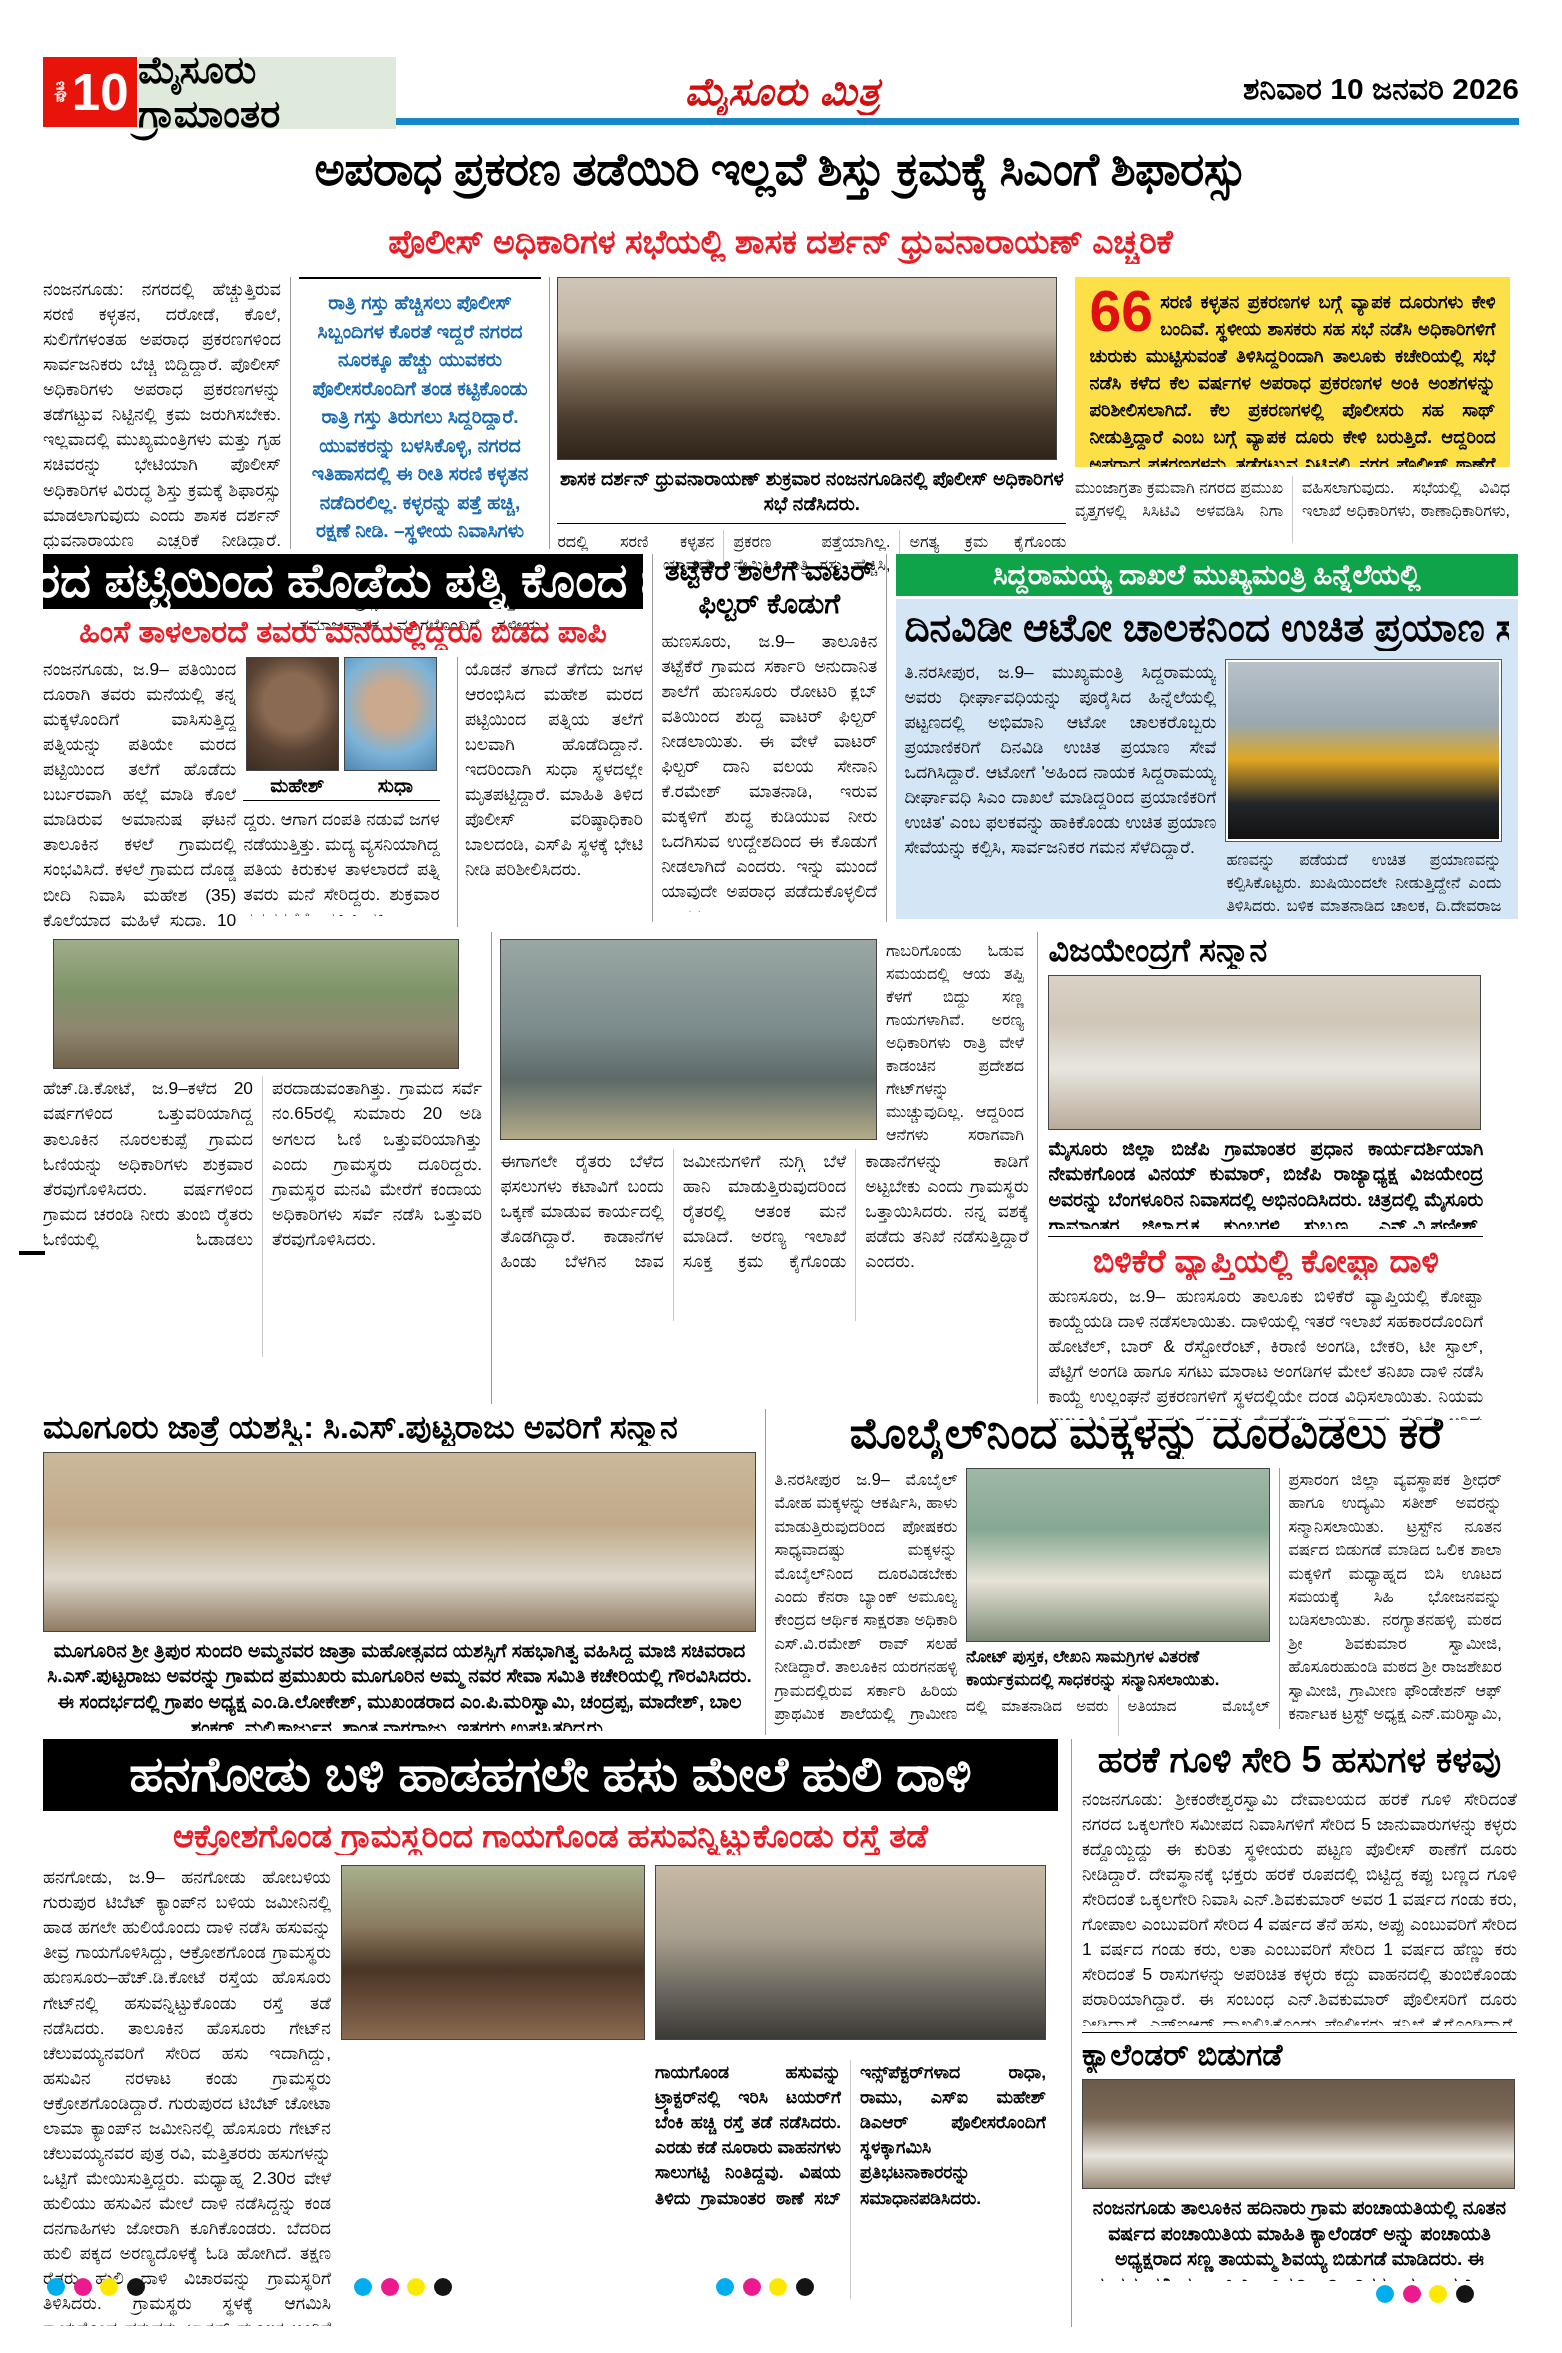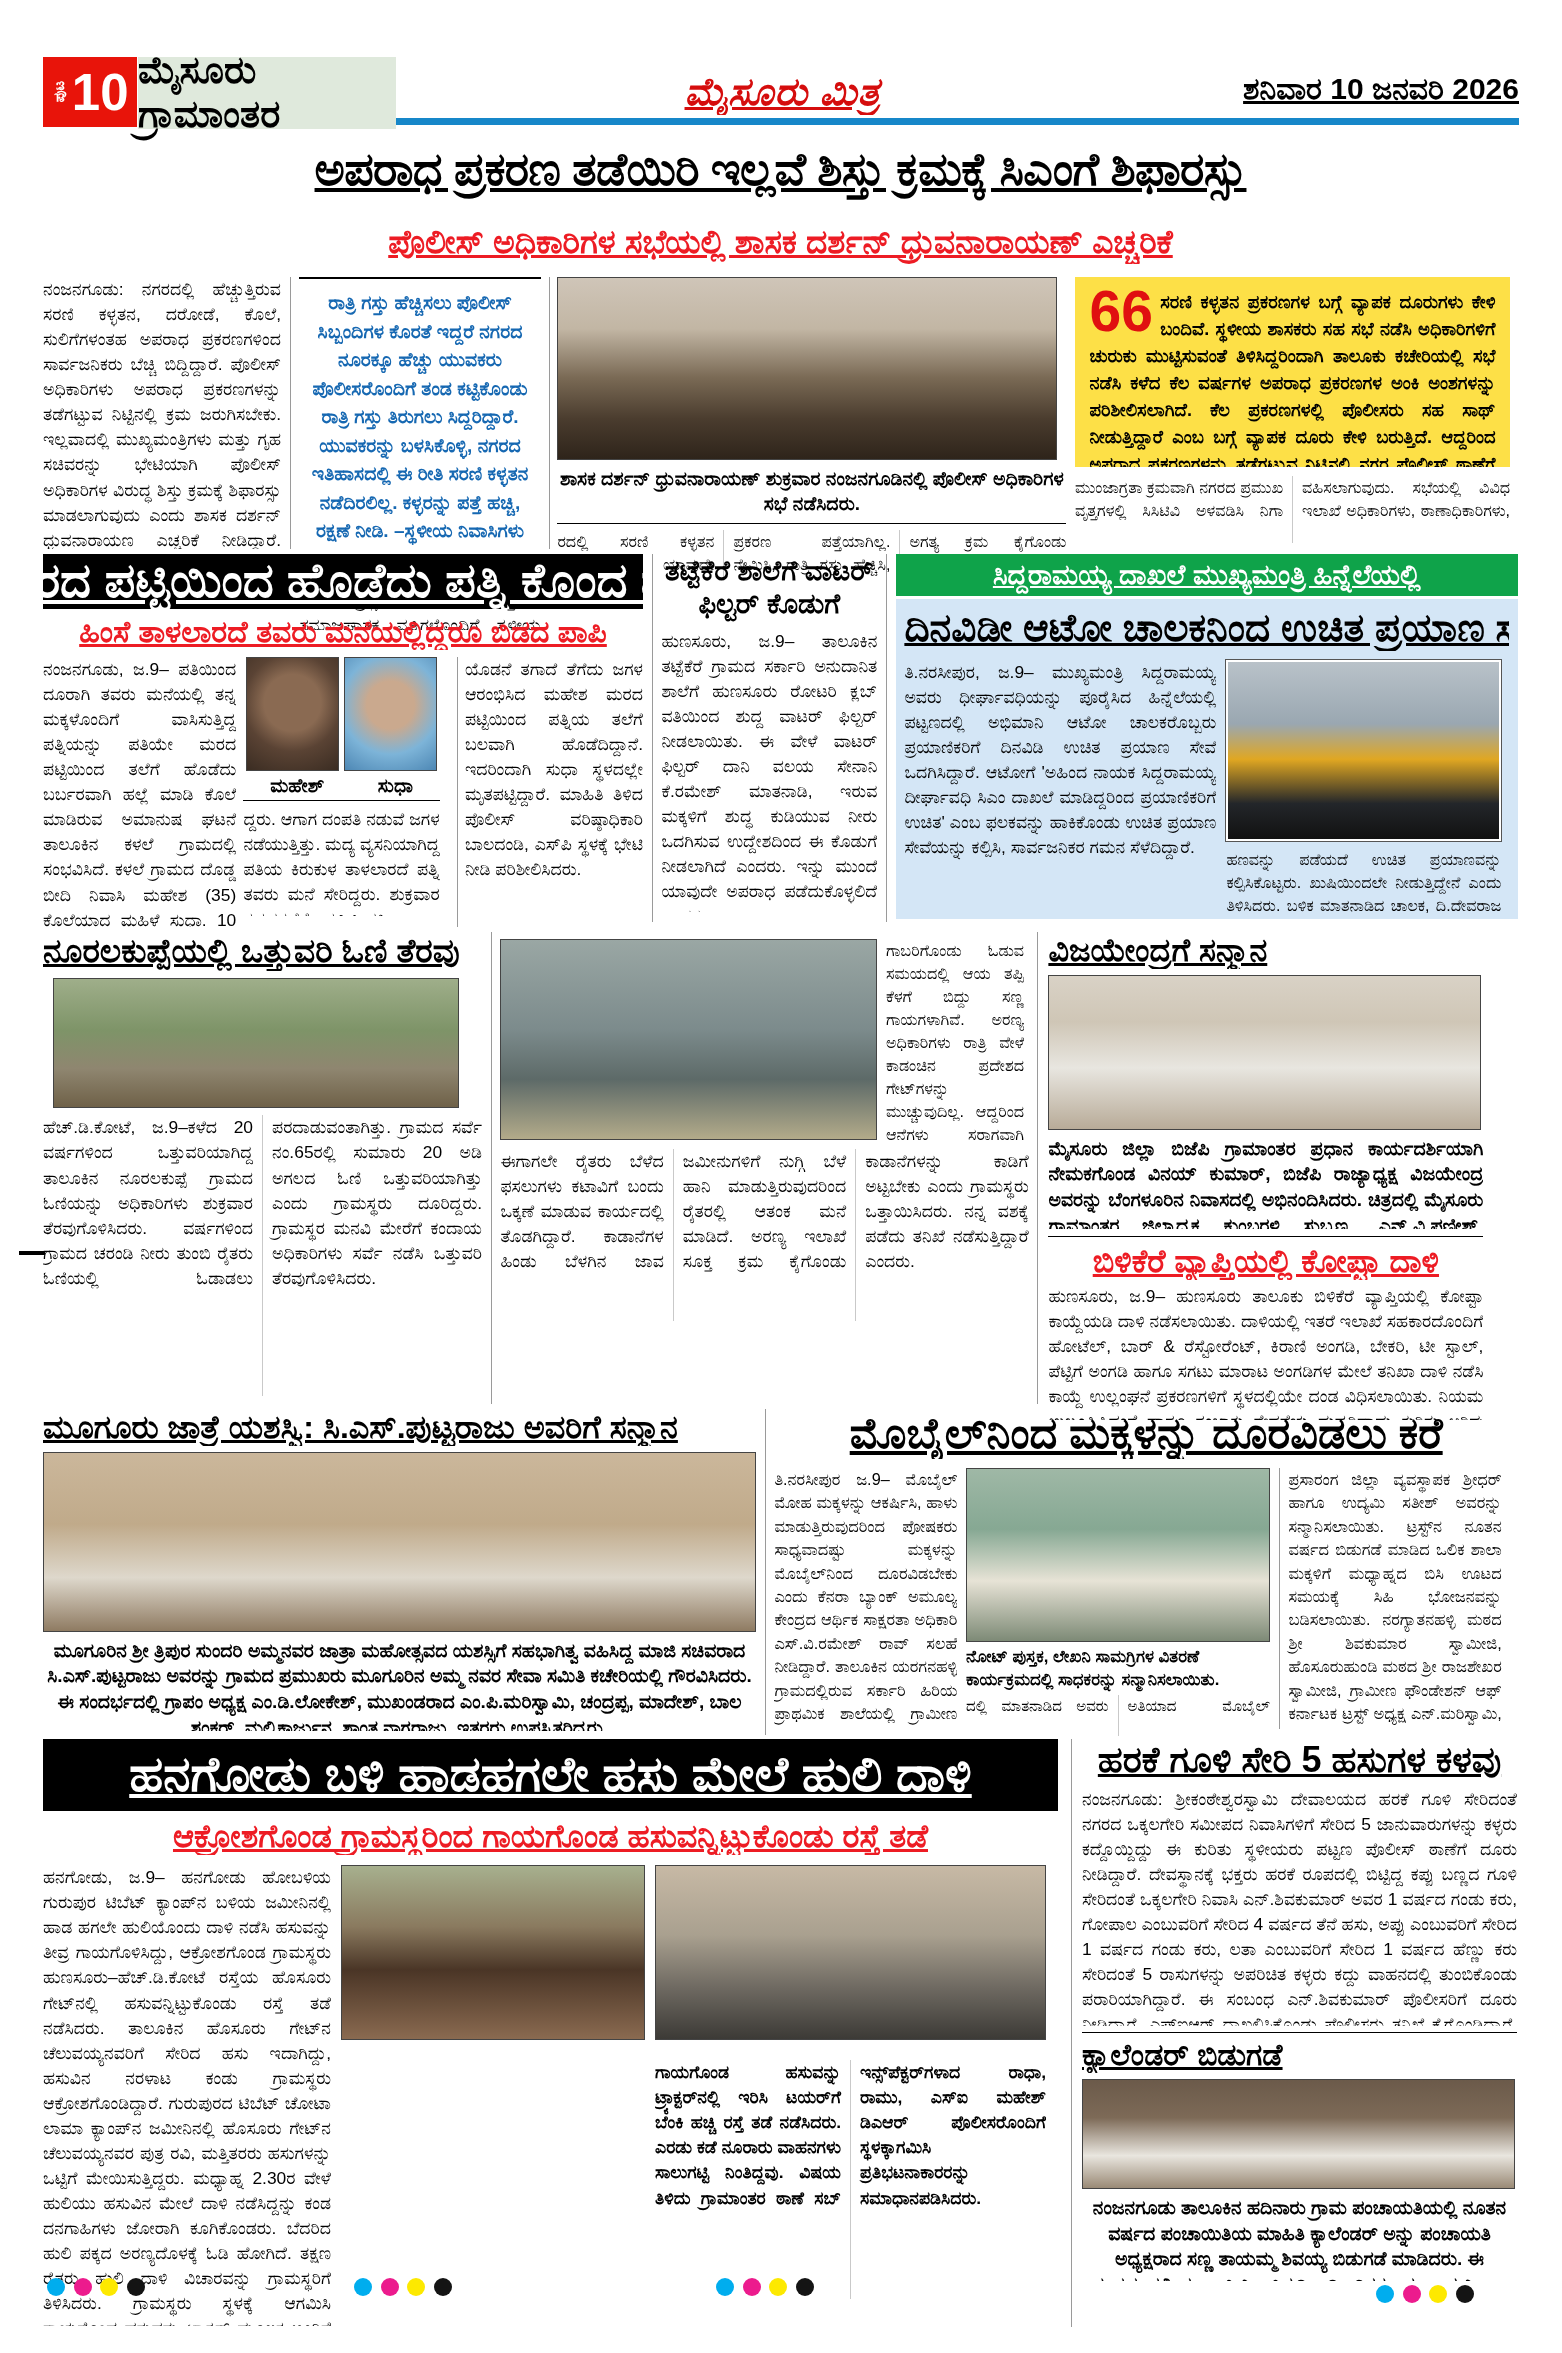--- a/index.html
+++ b/index.html
@@ -1,18 +1,18 @@
 <!DOCTYPE html>
 <html style="font-size:11.6px"><head>
 <meta charset="utf-8">
 <style>
   html,body{margin:0;padding:0;background:#ffffff;}
   body{width:1562px;height:2354px;position:relative;font-family:"Liberation Sans","DejaVu Sans",sans-serif;color:#000;}
   .abs{position:absolute;}
-  .nowrap{white-space:nowrap;overflow:hidden;text-decoration:underline;}
+  .nowrap{white-space:nowrap;overflow:hidden;}
   .center{text-align:center;}
   .bodytxt{font-size:17.4px;line-height:1.44;text-align:justify;overflow:hidden;}
   .cols2{column-count:2;column-gap:19px;column-rule:0.7px solid #c9c9c9;}
   .cols3{column-count:3;column-gap:19px;column-rule:0.7px solid #c9c9c9;}
   .caption{font-weight:bold;font-size:19px;line-height:1.35;}
   .photo{border:0.7px solid #444;box-sizing:border-box;}
   .vline{border-left:0.7px solid #9a9a9a;}
   
   .pagebox{background:#e8140a;color:#fff;display:flex;align-items:center;justify-content:center;gap:4.3px;}
   .pagebox .lbl{font-size:14.5px;font-weight:bold;writing-mode:vertical-rl;transform:rotate(180deg);}
@@ -131,21 +131,20 @@
           <div class="bodytxt" style="height:70px;margin-top:7.2px;font-size:16px;">ಹಣವನ್ನು ಪಡೆಯದೆ ಉಚಿತ ಪ್ರಯಾಣವನ್ನು ಕಲ್ಪಿಸಿಕೊಟ್ಟರು. ಖುಷಿಯಿಂದಲೇ ನೀಡುತ್ತಿದ್ದೇನೆ ಎಂದು ತಿಳಿಸಿದರು. ಬಳಿಕ ಮಾತನಾಡಿದ ಚಾಲಕ, ದಿ.ದೇವರಾಜ ಅರಸು ಅವರ ನಂತರ ಬಡವರ ಪರ ಆಡಳಿತ ನಡೆಸಿದ ಮುಖ್ಯಮಂತ್ರಿ ಸಿದ್ದರಾಮಯ್ಯ ಎಂದು ಬಣ್ಣಿಸಿದರು.</div>
         </div>
       </div>
     </div>
   </div>
 </div>
 
 <div class="abs" style="left:43px;top:932px;width:1475px;height:472px;display:flex;">
 
   <div style="width:439px;">
-    <div class="h2 nowrap" style="font-size:33px;">ನೂರಲಕುಪ್ಪೆಯಲ್ಲಿ ಒತ್ತುವರಿ ಓಣಿ ತೆರವು</div>
     <div class="photo ph-oni" style="width:406px;height:130px;margin-top:7.2px;margin-left:10px;"></div>
     <div class="bodytxt cols2" style="height:281px;margin-top:7.2px;">ಹೆಚ್.ಡಿ.ಕೋಟೆ, ಜ.9–ಕಳೆದ 20 ವರ್ಷಗಳಿಂದ ಒತ್ತುವರಿಯಾಗಿದ್ದ ತಾಲೂಕಿನ ನೂರಲಕುಪ್ಪೆ ಗ್ರಾಮದ ಓಣಿಯನ್ನು ಅಧಿಕಾರಿಗಳು ಶುಕ್ರವಾರ ತೆರವುಗೊಳಿಸಿದರು. ವರ್ಷಗಳಿಂದ ಗ್ರಾಮದ ಚರಂಡಿ ನೀರು ತುಂಬಿ ರೈತರು ಓಣಿಯಲ್ಲಿ ಓಡಾಡಲು ಪರದಾಡುವಂತಾಗಿತ್ತು. ಗ್ರಾಮದ ಸರ್ವೆ ನಂ.65ರಲ್ಲಿ ಸುಮಾರು 20 ಅಡಿ ಅಗಲದ ಓಣಿ ಒತ್ತುವರಿಯಾಗಿತ್ತು ಎಂದು ಗ್ರಾಮಸ್ಥರು ದೂರಿದ್ದರು. ಗ್ರಾಮಸ್ಥರ ಮನವಿ ಮೇರೆಗೆ ಕಂದಾಯ ಅಧಿಕಾರಿಗಳು ಸರ್ವೆ ನಡೆಸಿ ಒತ್ತುವರಿ ತೆರವುಗೊಳಿಸಿದರು.</div>
   </div>
 
   <div class="vline" style="width:538px;margin-left:8.7px;padding-left:8.7px;box-sizing:border-box;">
     <div style="display:flex;margin-top:7.2px;">
       <div class="photo ph-eleph" style="width:377px;height:201px;"></div>
       <div class="bodytxt" style="width:138px;height:201px;margin-left:8.7px;font-size:16px;">ಗಾಬರಿಗೊಂಡು ಓಡುವ ಸಮಯದಲ್ಲಿ ಆಯ ತಪ್ಪಿ ಕೆಳಗೆ ಬಿದ್ದು ಸಣ್ಣ ಗಾಯಗಳಾಗಿವೆ. ಅರಣ್ಯ ಅಧಿಕಾರಿಗಳು ರಾತ್ರಿ ವೇಳೆ ಕಾಡಂಚಿನ ಪ್ರದೇಶದ ಗೇಟ್‌ಗಳನ್ನು ಮುಚ್ಚುವುದಿಲ್ಲ. ಆದ್ದರಿಂದ ಆನೆಗಳು ಸರಾಗವಾಗಿ ಕಾಡಿನಿಂದ ನಾಡಿನತ್ತ ಬರುತ್ತಿವೆ ಎಂದು ಗ್ರಾಮಸ್ಥರು ದೂರಿದರು.</div>
     </div>
     <div class="bodytxt cols3" style="height:172px;margin-top:8.7px;">ಈಗಾಗಲೇ ರೈತರು ಬೆಳೆದ ಫಸಲುಗಳು ಕಟಾವಿಗೆ ಬಂದು ಒಕ್ಕಣೆ ಮಾಡುವ ಕಾರ್ಯದಲ್ಲಿ ತೊಡಗಿದ್ದಾರೆ. ಕಾಡಾನೆಗಳ ಹಿಂಡು ಬೆಳಗಿನ ಜಾವ ಜಮೀನುಗಳಿಗೆ ನುಗ್ಗಿ ಬೆಳೆ ಹಾನಿ ಮಾಡುತ್ತಿರುವುದರಿಂದ ರೈತರಲ್ಲಿ ಆತಂಕ ಮನೆ ಮಾಡಿದೆ. ಅರಣ್ಯ ಇಲಾಖೆ ಸೂಕ್ತ ಕ್ರಮ ಕೈಗೊಂಡು ಕಾಡಾನೆಗಳನ್ನು ಕಾಡಿಗೆ ಅಟ್ಟಬೇಕು ಎಂದು ಗ್ರಾಮಸ್ಥರು ಒತ್ತಾಯಿಸಿದರು. ನನ್ನ ವಶಕ್ಕೆ ಪಡೆದು ತನಿಖೆ ನಡೆಸುತ್ತಿದ್ದಾರೆ ಎಂದರು.</div>

